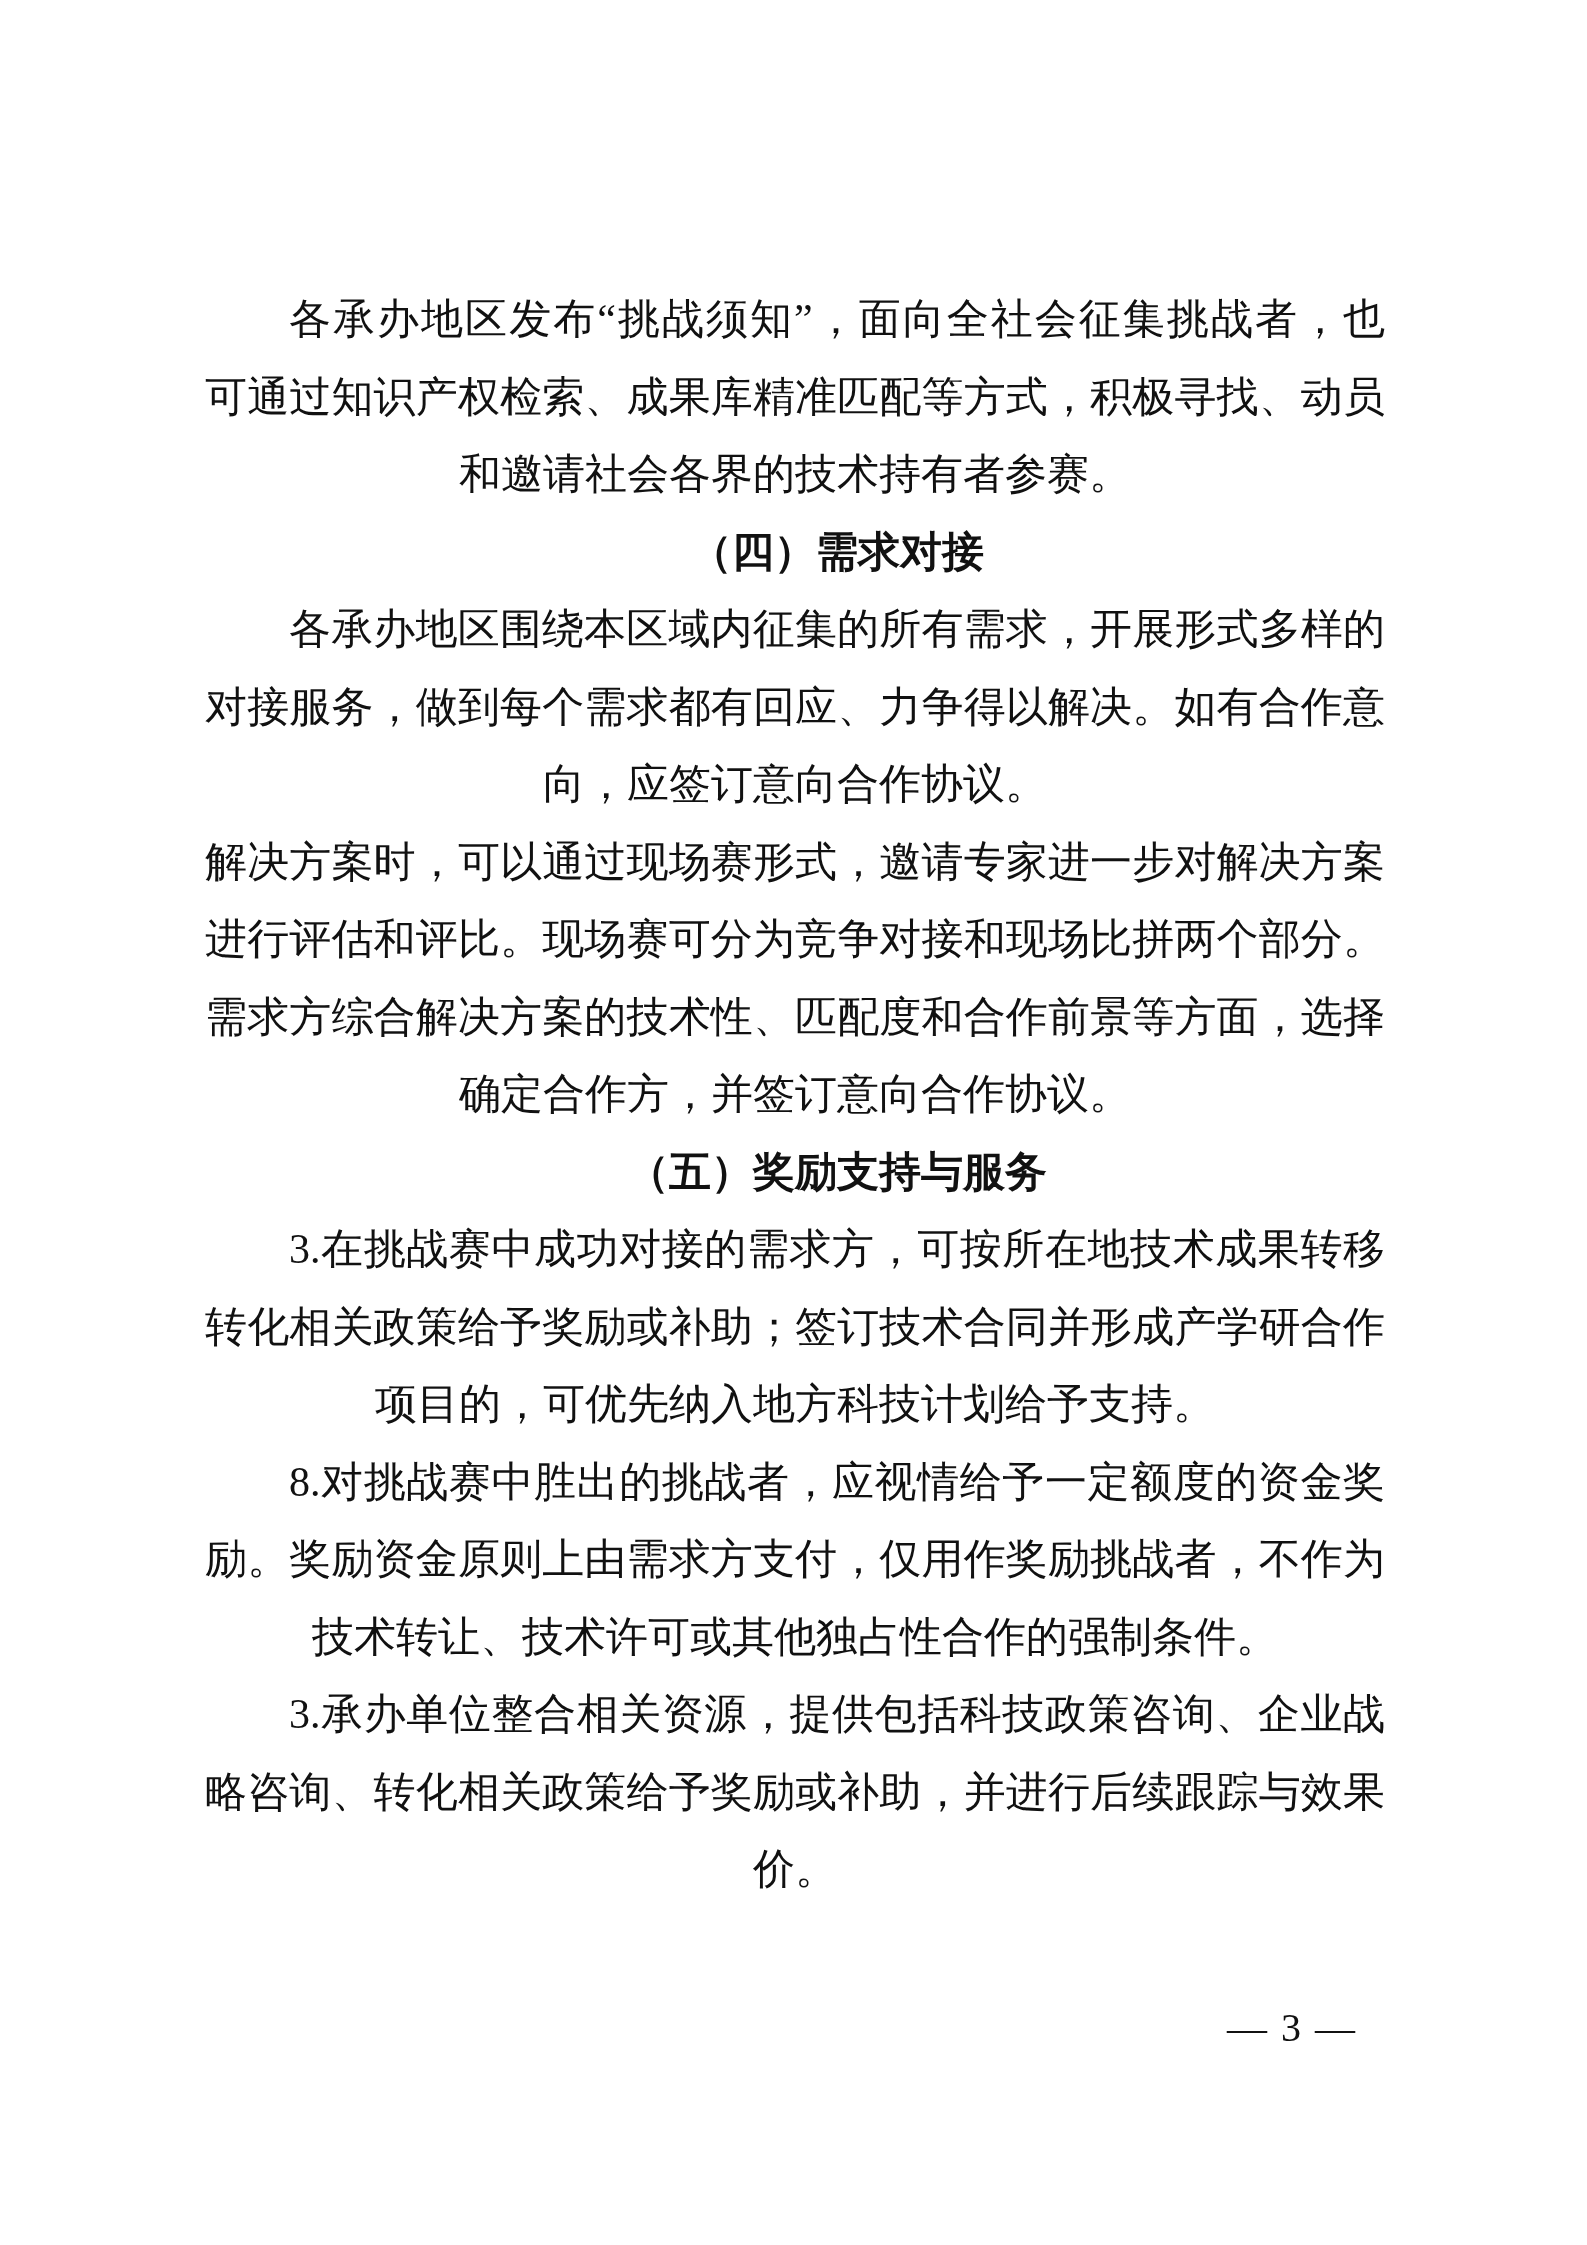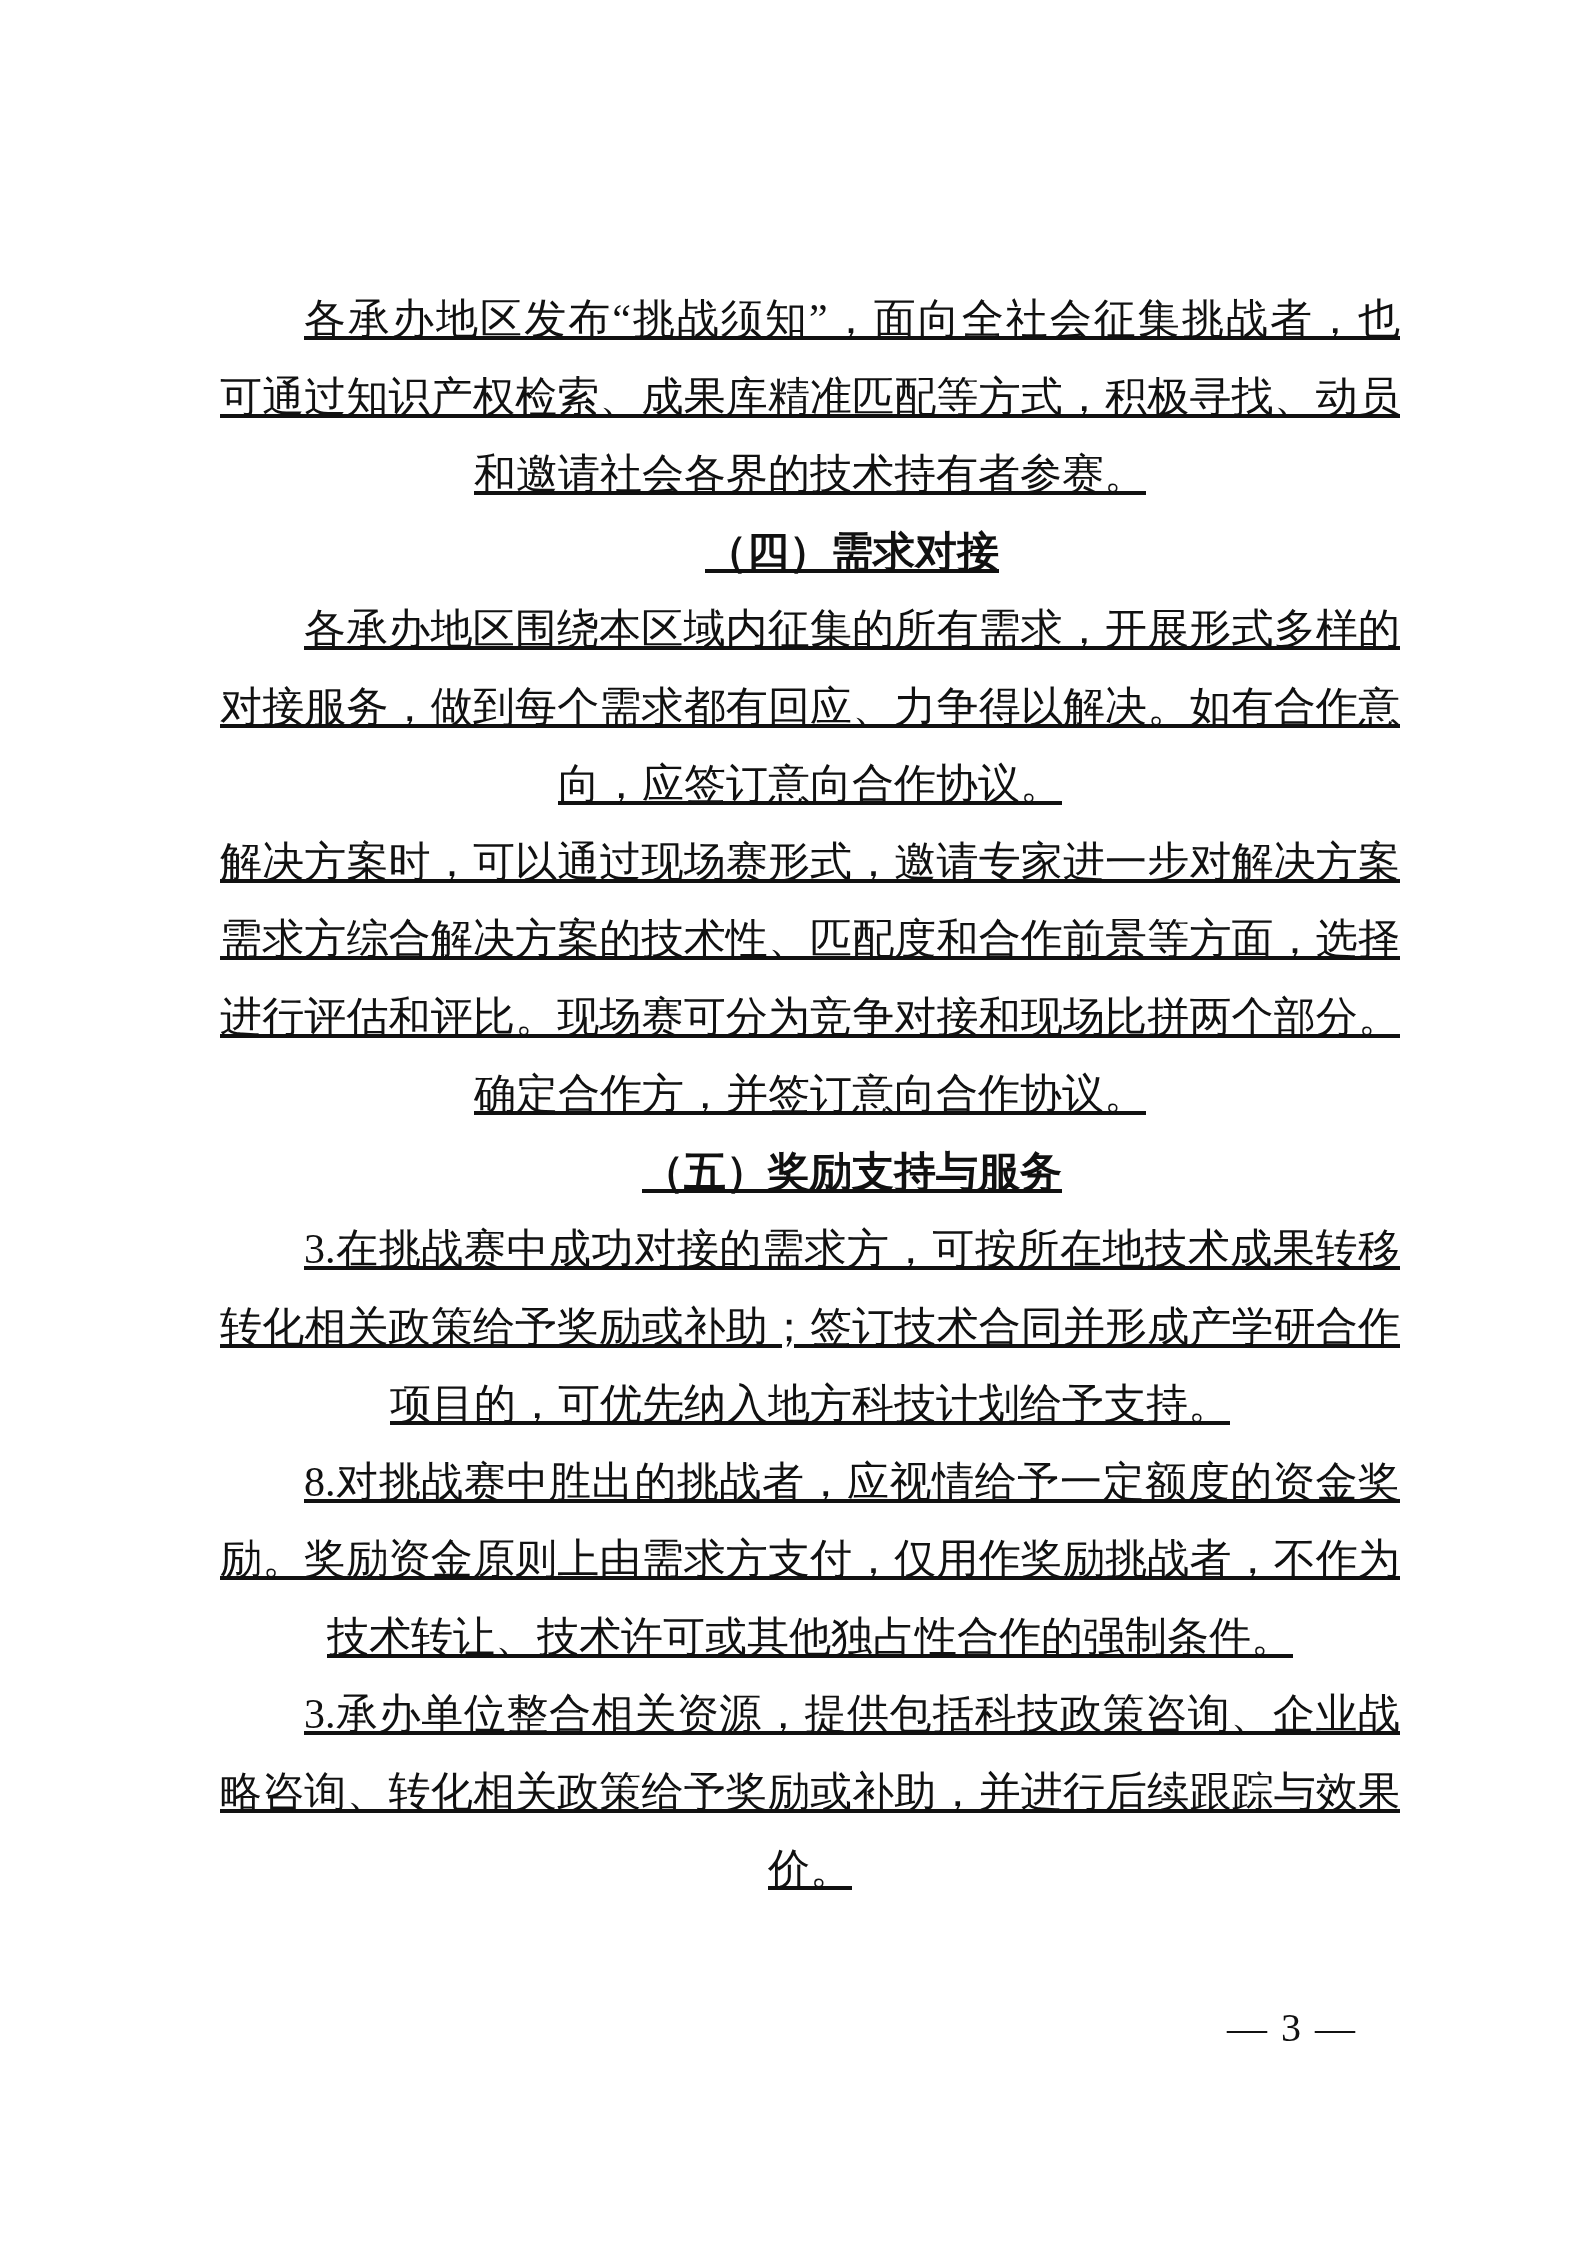--- a/index.html
+++ b/index.html
@@ -11,24 +11,23 @@
     position: relative;
     width: 1587px;
     height: 2245px;
     background: #ffffff;
     overflow: hidden;
     font-family: "Liberation Serif", "DejaVu Serif", serif;
     color: #111111;
   }
   .content {
     position: absolute;
-    left: 220px;
+    left: 205px;
     top: 281px;
     width: 1180px;
-    text-decoration: underline;
   }
   .line {
     height: 77.5px;
     line-height: 77.5px;
     font-size: 42px;
     text-align: center;
     overflow: hidden;
   }
   
   .j {
@@ -61,22 +60,22 @@
 <div class="page">
   <div class="content">
     <div class="line ind j">各承办地区发布“挑战须知”，面向全社会征集挑战者，也</div>
     <div class="line j">可通过知识产权检索、成果库精准匹配等方式，积极寻找、动员</div>
     <div class="line">和邀请社会各界的技术持有者参赛。</div>
     <div class="line ind head">（四）需求对接</div>
     <div class="line ind j">各承办地区围绕本区域内征集的所有需求，开展形式多样的</div>
     <div class="line j">对接服务，做到每个需求都有回应、力争得以解决。如有合作意</div>
     <div class="line">向，应签订意向合作协议。</div>
     <div class="line j">解决方案时，可以通过现场赛形式，邀请专家进一步对解决方案</div>
+    <div class="line j">进行评估和评比。现场赛可分为竞争对接和现场比拼两个部分。</div>
     <div class="line j">需求方综合解决方案的技术性、匹配度和合作前景等方面，选择</div>
-    <div class="line j">进行评估和评比。现场赛可分为竞争对接和现场比拼两个部分。</div>
     <div class="line">确定合作方，并签订意向合作协议。</div>
     <div class="line ind head">（五）奖励支持与服务</div>
     <div class="line ind j">3.在挑战赛中成功对接的需求方，可按所在地技术成果转移</div>
     <div class="line j">转化相关政策给予奖励或补助；签订技术合同并形成产学研合作</div>
     <div class="line">项目的，可优先纳入地方科技计划给予支持。</div>
     <div class="line ind j">8.对挑战赛中胜出的挑战者，应视情给予一定额度的资金奖</div>
     <div class="line j">励。奖励资金原则上由需求方支付，仅用作奖励挑战者，不作为</div>
     <div class="line">技术转让、技术许可或其他独占性合作的强制条件。</div>
     <div class="line ind j">3.承办单位整合相关资源，提供包括科技政策咨询、企业战</div>
     <div class="line j">略咨询、转化相关政策给予奖励或补助，并进行后续跟踪与效果评</div>

